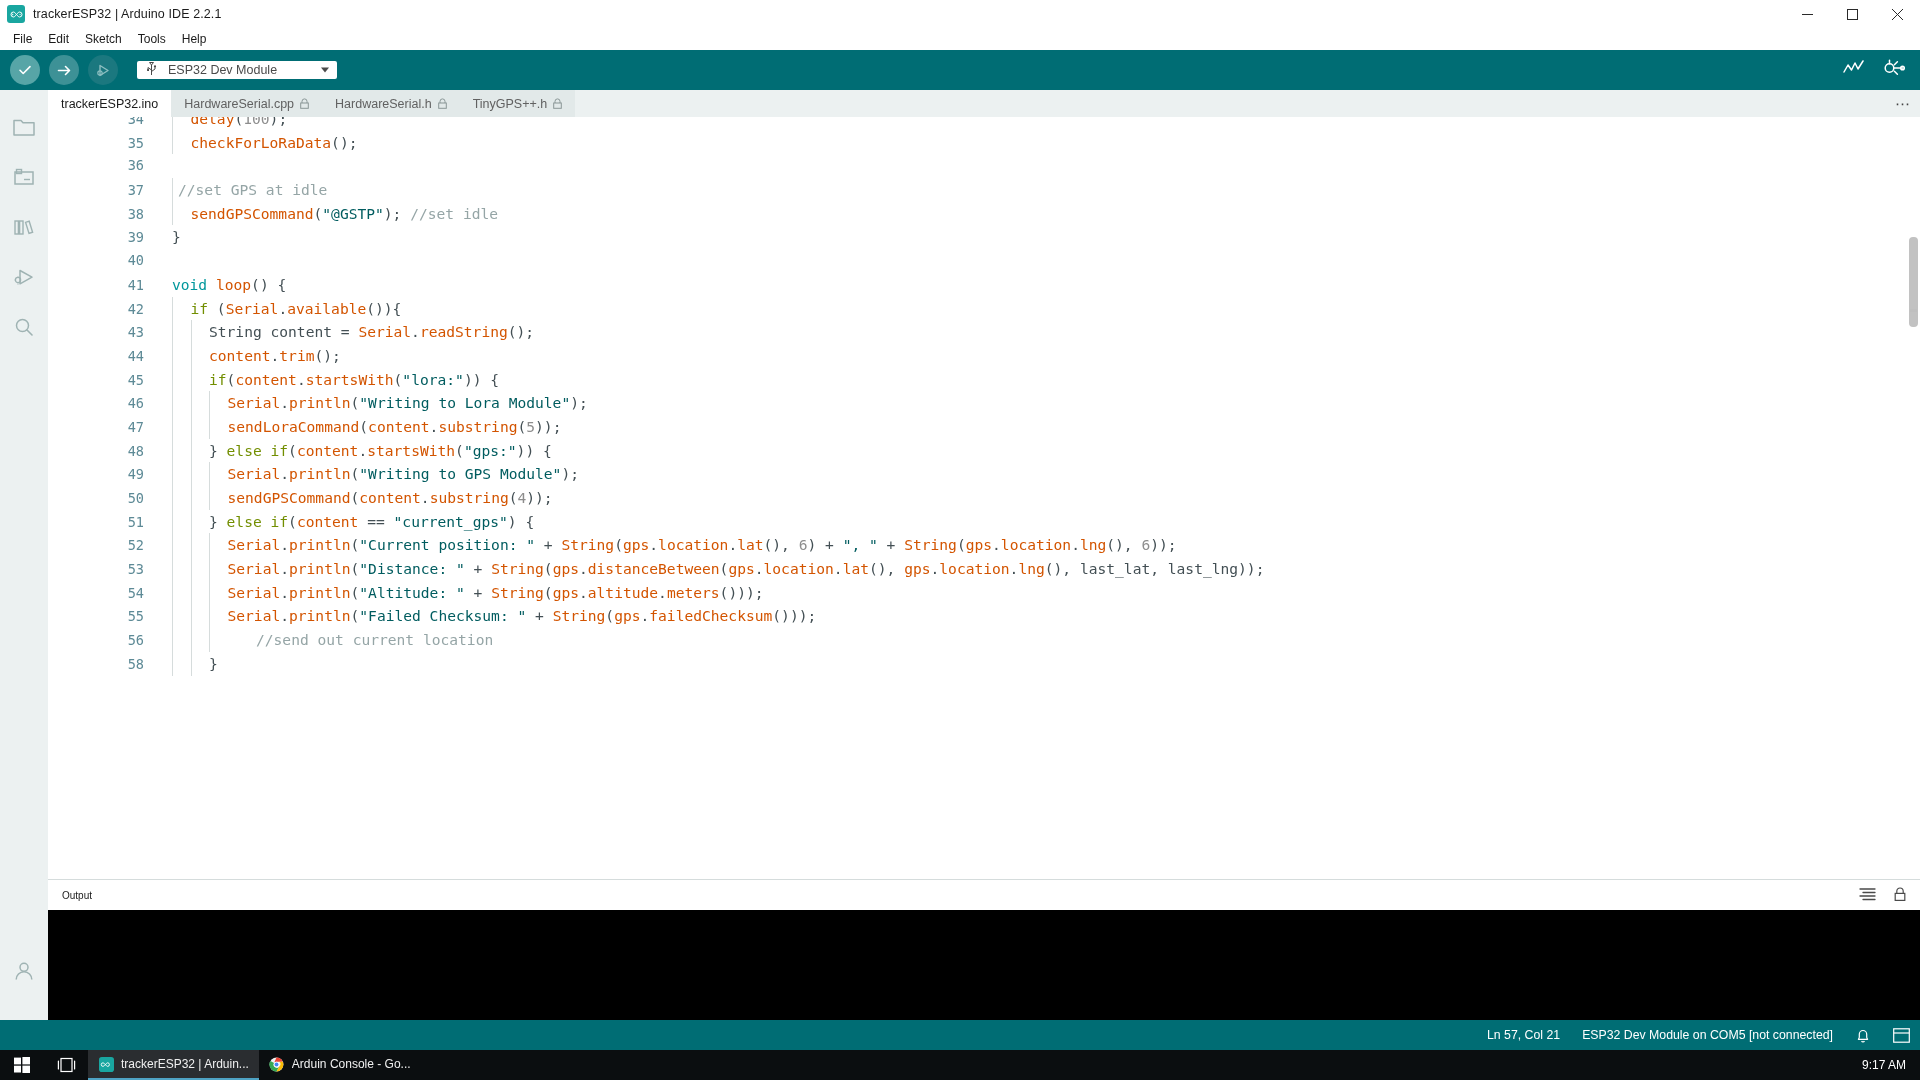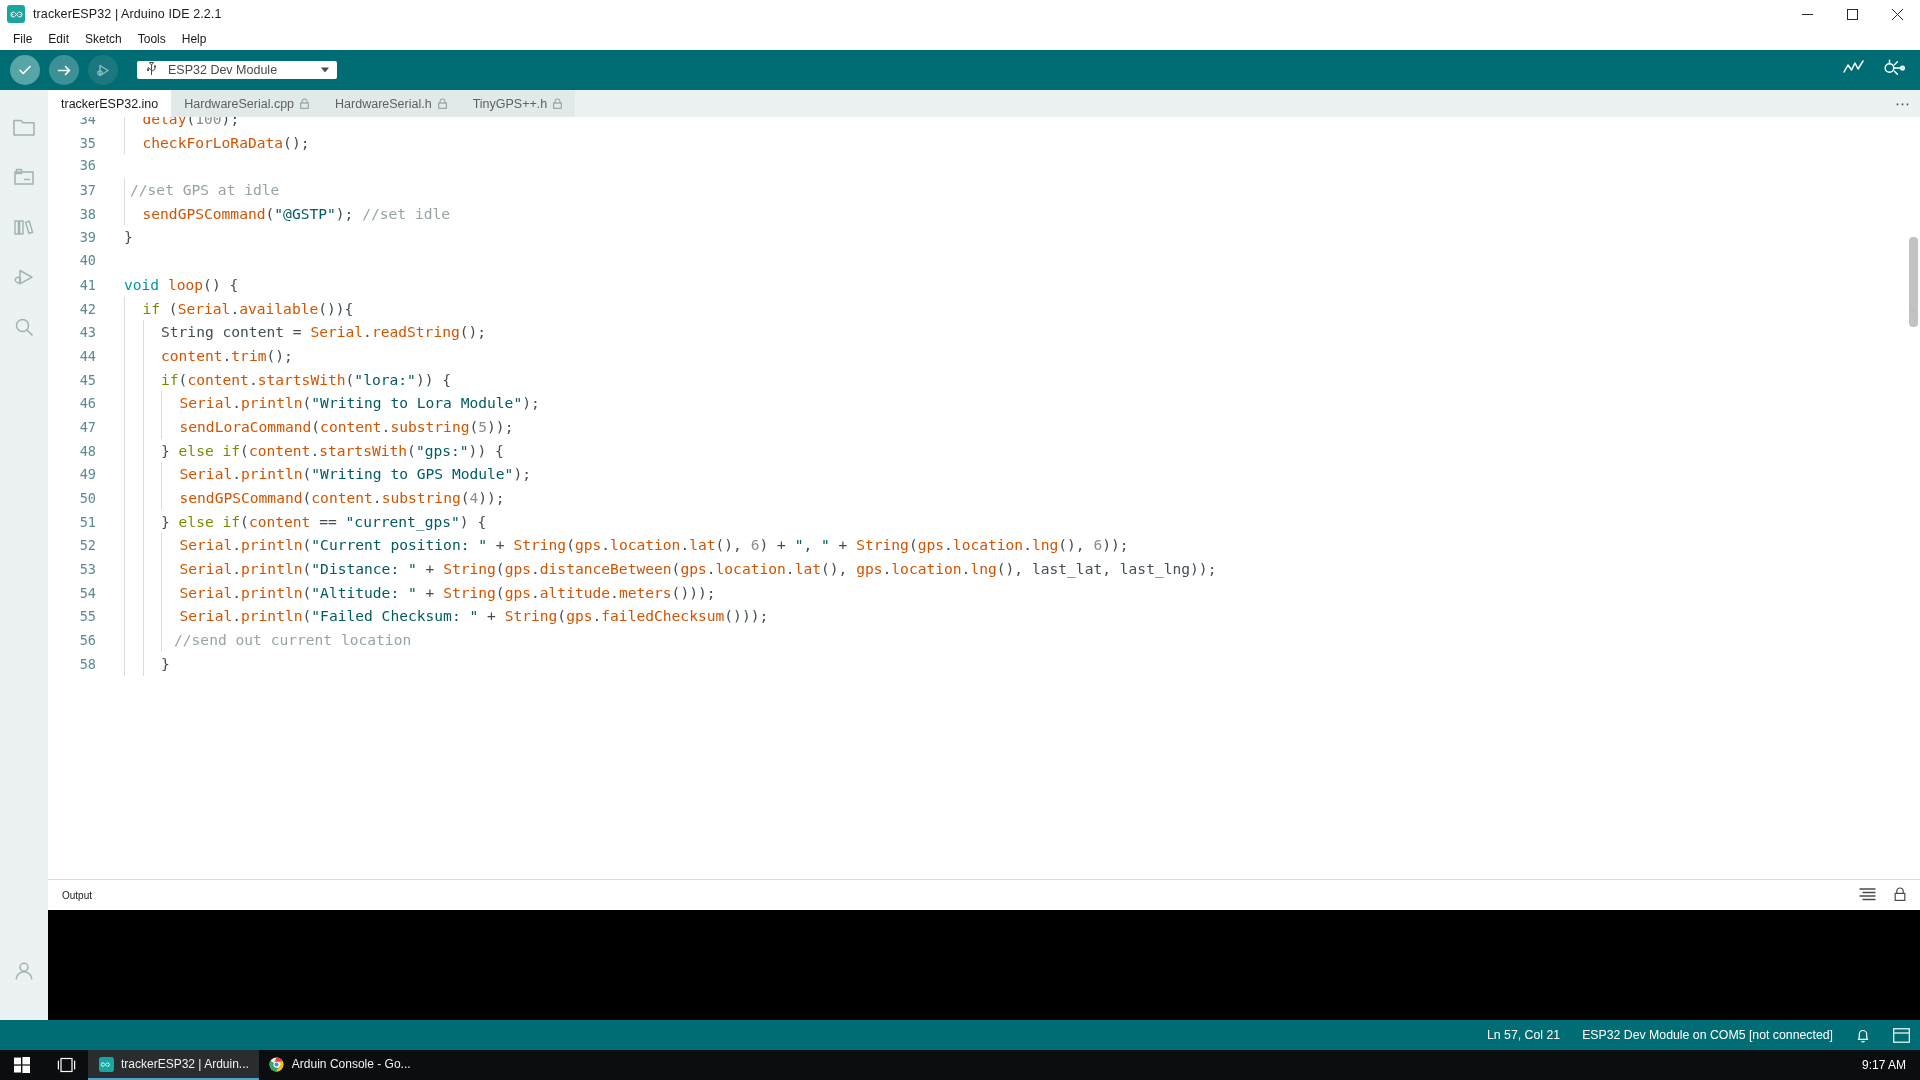--- a/index.html
+++ b/index.html
@@ -92,21 +92,21 @@
     margin-left:auto; width:34px; display:flex; align-items:center;
     justify-content:center; color:#444; font-size:15px; letter-spacing:1px;
   }
 
   
   .editor {
     flex:1; background:#ffffff; position:relative; overflow:hidden;
     font-family:"DejaVu Sans Mono","Liberation Mono",monospace;
     font-size:14.6px; line-height:23.7px;
   }
-  .code-scroll { position:absolute; inset:0; padding-top:0px; }
+  .code-scroll { position:absolute; inset:0; padding-top:0px;padding-left:48px; }
   .cl { display:flex; height:23.7px; align-items:baseline; }
   .gutter {
     width:62px; text-align:right; padding-right:14px; color:#5d8a96;
     font-size:13.6px; flex:none; user-select:none;
   }
   .cl.active .gutter { color:#1b1b1b; font-weight:bold; }
   .indentwrap { position:relative; flex:1; white-space:pre; padding-left:14px; color:#434f54; }
   .igl { position:absolute; top:0; bottom:0; width:1px; background:#d6dcdc; }
 
   
@@ -427,21 +427,21 @@
             <div class="cl">
               <div class="gutter">54</div>
               <div class="indentwrap"><span class="igl" style="left: 14px;"></span><span class="igl" style="left: 32.5px;"></span><span class="igl" style="left: 51px;"></span><span style="margin-left: 55.5px;"><span class="fn">Serial</span><span class="pl">.</span><span class="fn">println</span><span class="pl">(</span><span class="str">"Altitude: "</span><span class="pl"> + </span><span class="fn">String</span><span class="pl">(</span><span class="fn">gps</span><span class="pl">.</span><span class="fn">altitude</span><span class="pl">.</span><span class="fn">meters</span><span class="pl">()));</span></span></div>
             </div>
             <div class="cl">
               <div class="gutter">55</div>
               <div class="indentwrap"><span class="igl" style="left: 14px;"></span><span class="igl" style="left: 32.5px;"></span><span class="igl" style="left: 51px;"></span><span style="margin-left: 55.5px;"><span class="fn">Serial</span><span class="pl">.</span><span class="fn">println</span><span class="pl">(</span><span class="str">"Failed Checksum: "</span><span class="pl"> + </span><span class="fn">String</span><span class="pl">(</span><span class="fn">gps</span><span class="pl">.</span><span class="fn">failedChecksum</span><span class="pl">()));</span></span></div>
             </div>
             <div class="cl">
               <div class="gutter">56</div>
-              <div class="indentwrap"><span class="igl" style="left: 14px;"></span><span class="igl" style="left: 32.5px;"></span><span class="igl" style="left: 51px;"></span><span style="margin-left: 50px; text-align: center;"><span class="com">//send out current location</span></span></div>
+              <div class="indentwrap"><span class="igl" style="left: 14px;"></span><span class="igl" style="left: 32.5px;"></span><span class="igl" style="left: 51px;"></span><span style="margin-left: 84px; text-align: center;"><span class="com">//send out current location</span></span></div>
             </div>
             <div class="cl">
               <div class="gutter">58</div>
               <div class="indentwrap"><span class="igl" style="left: 14px;"></span><span class="igl" style="left: 32.5px;"></span><span style="margin-left: 37px;"><span class="pl">}</span></span></div>
             </div>
           </div>
         <div class="scrollbar-v">
           <div class="scroll-thumb"></div>
           <div class="minimap-mark" style="top:192px"></div>
         </div>

